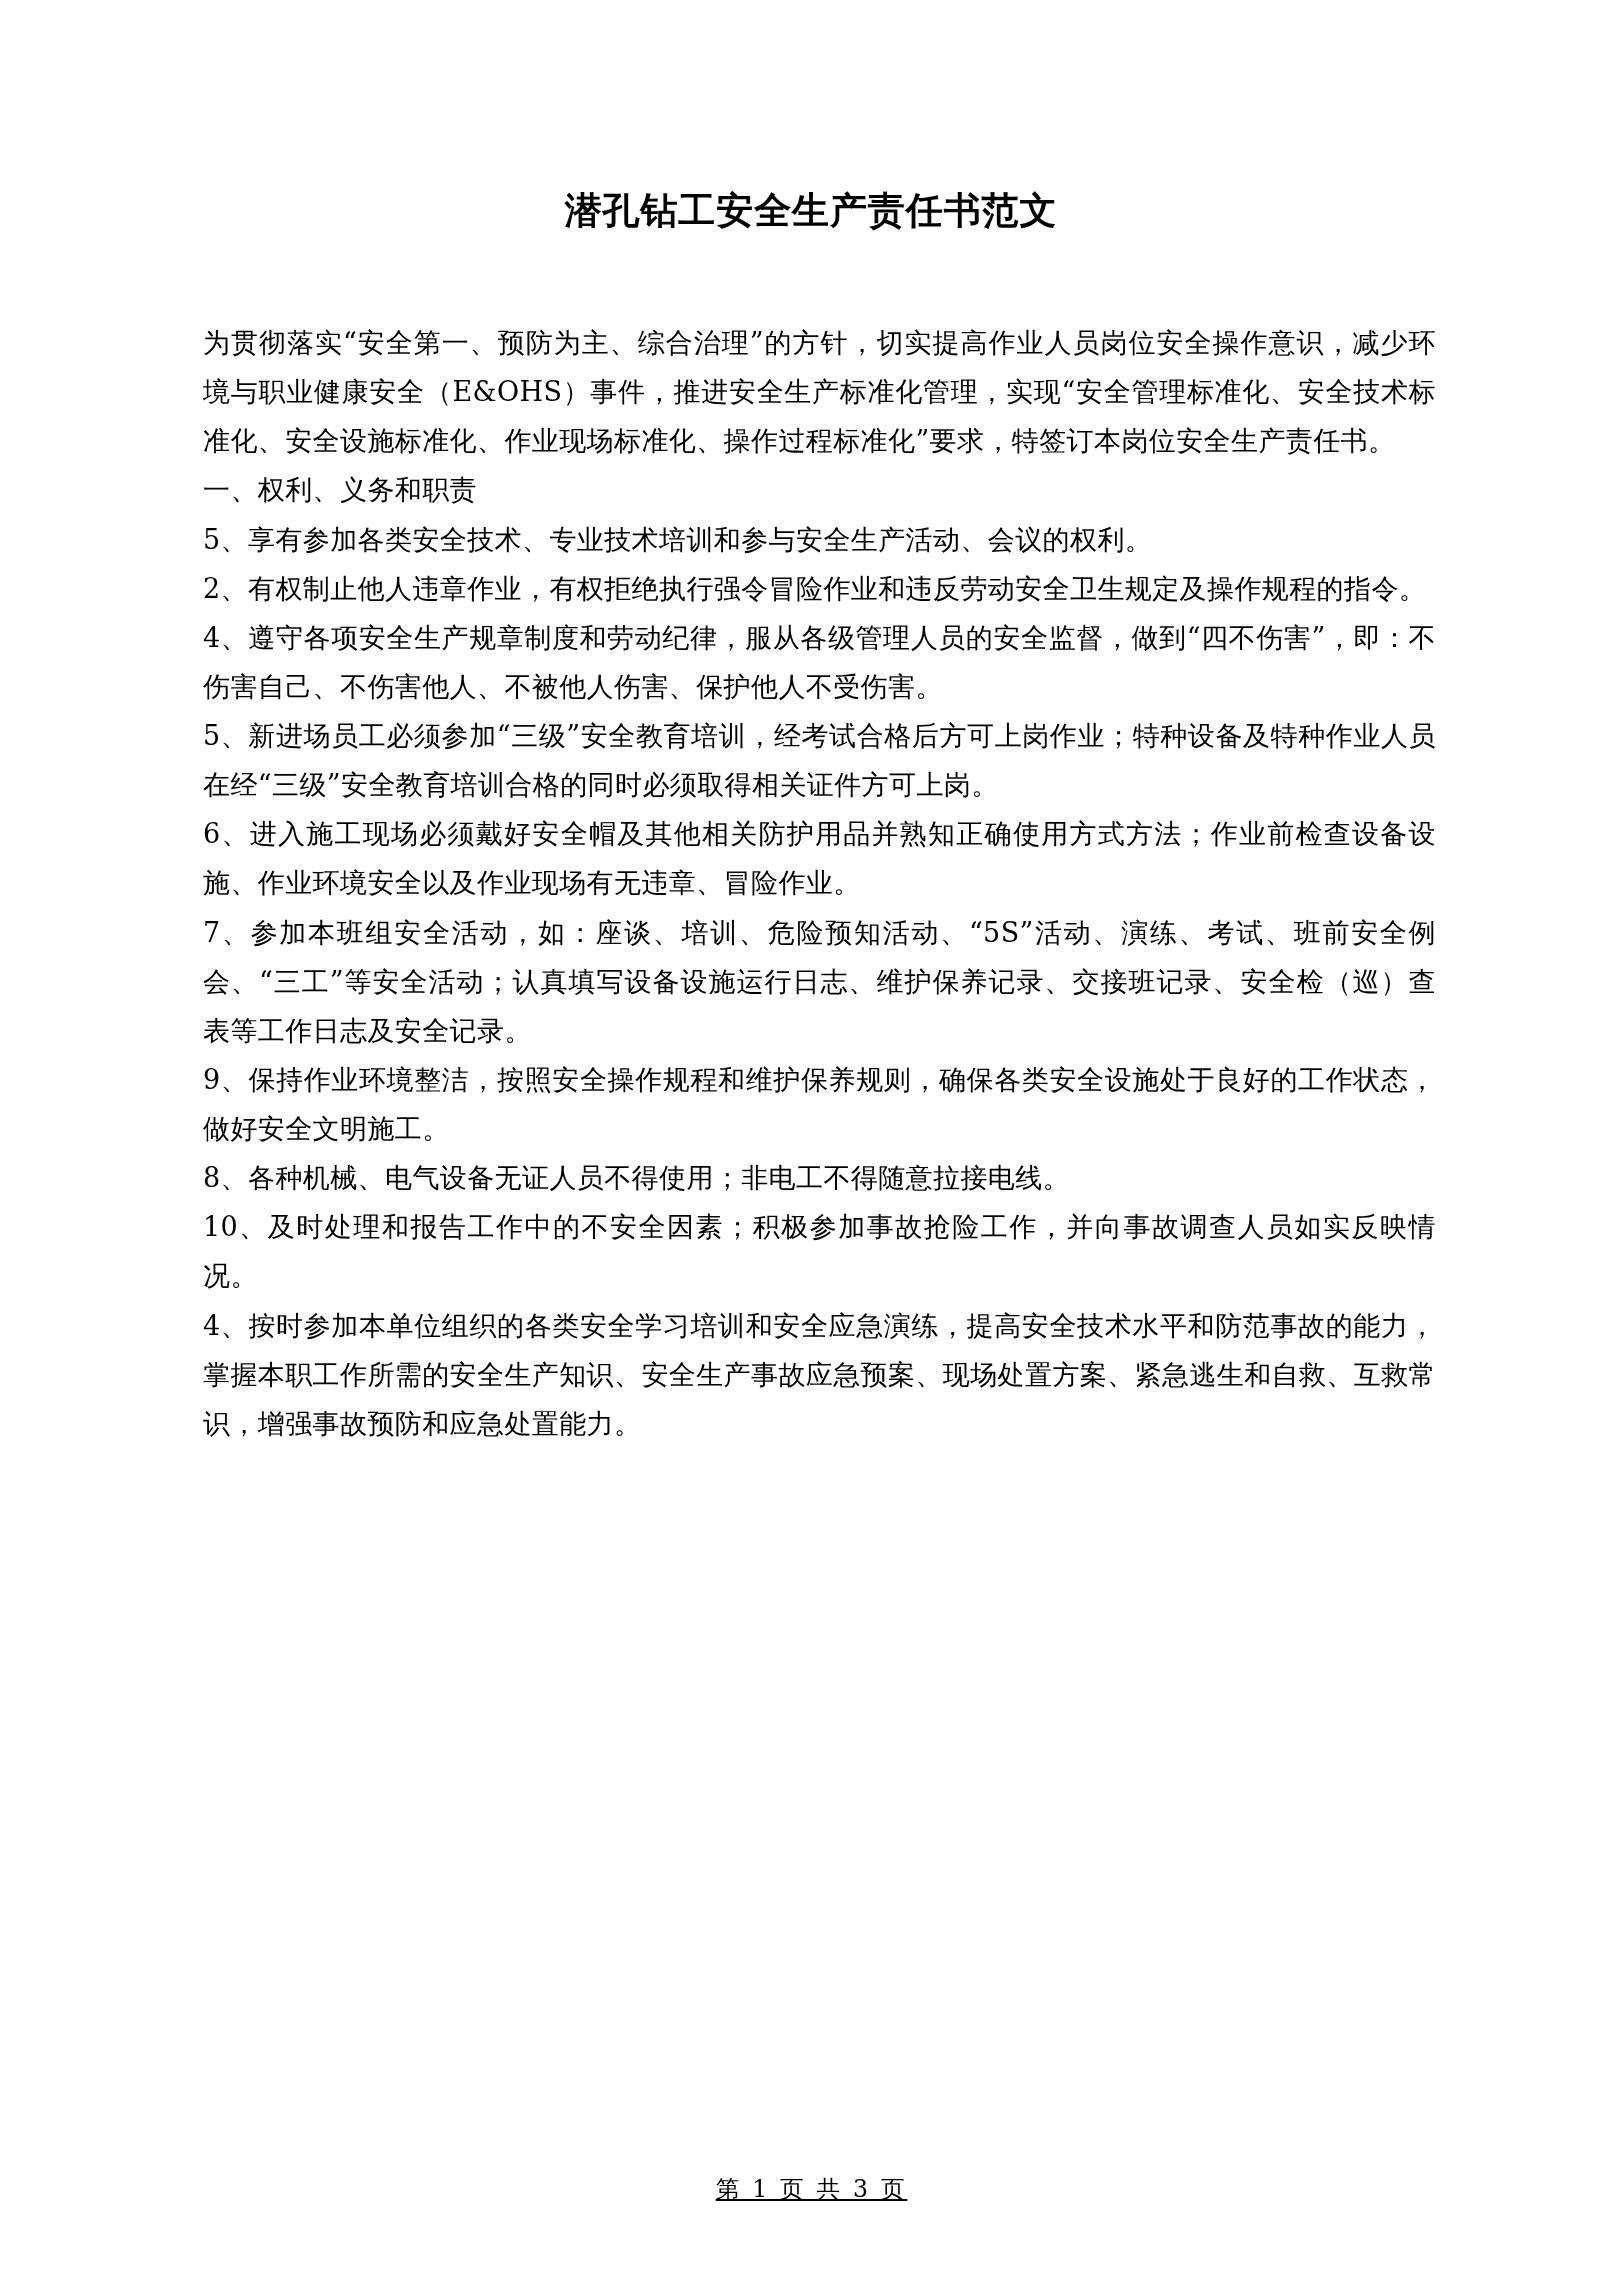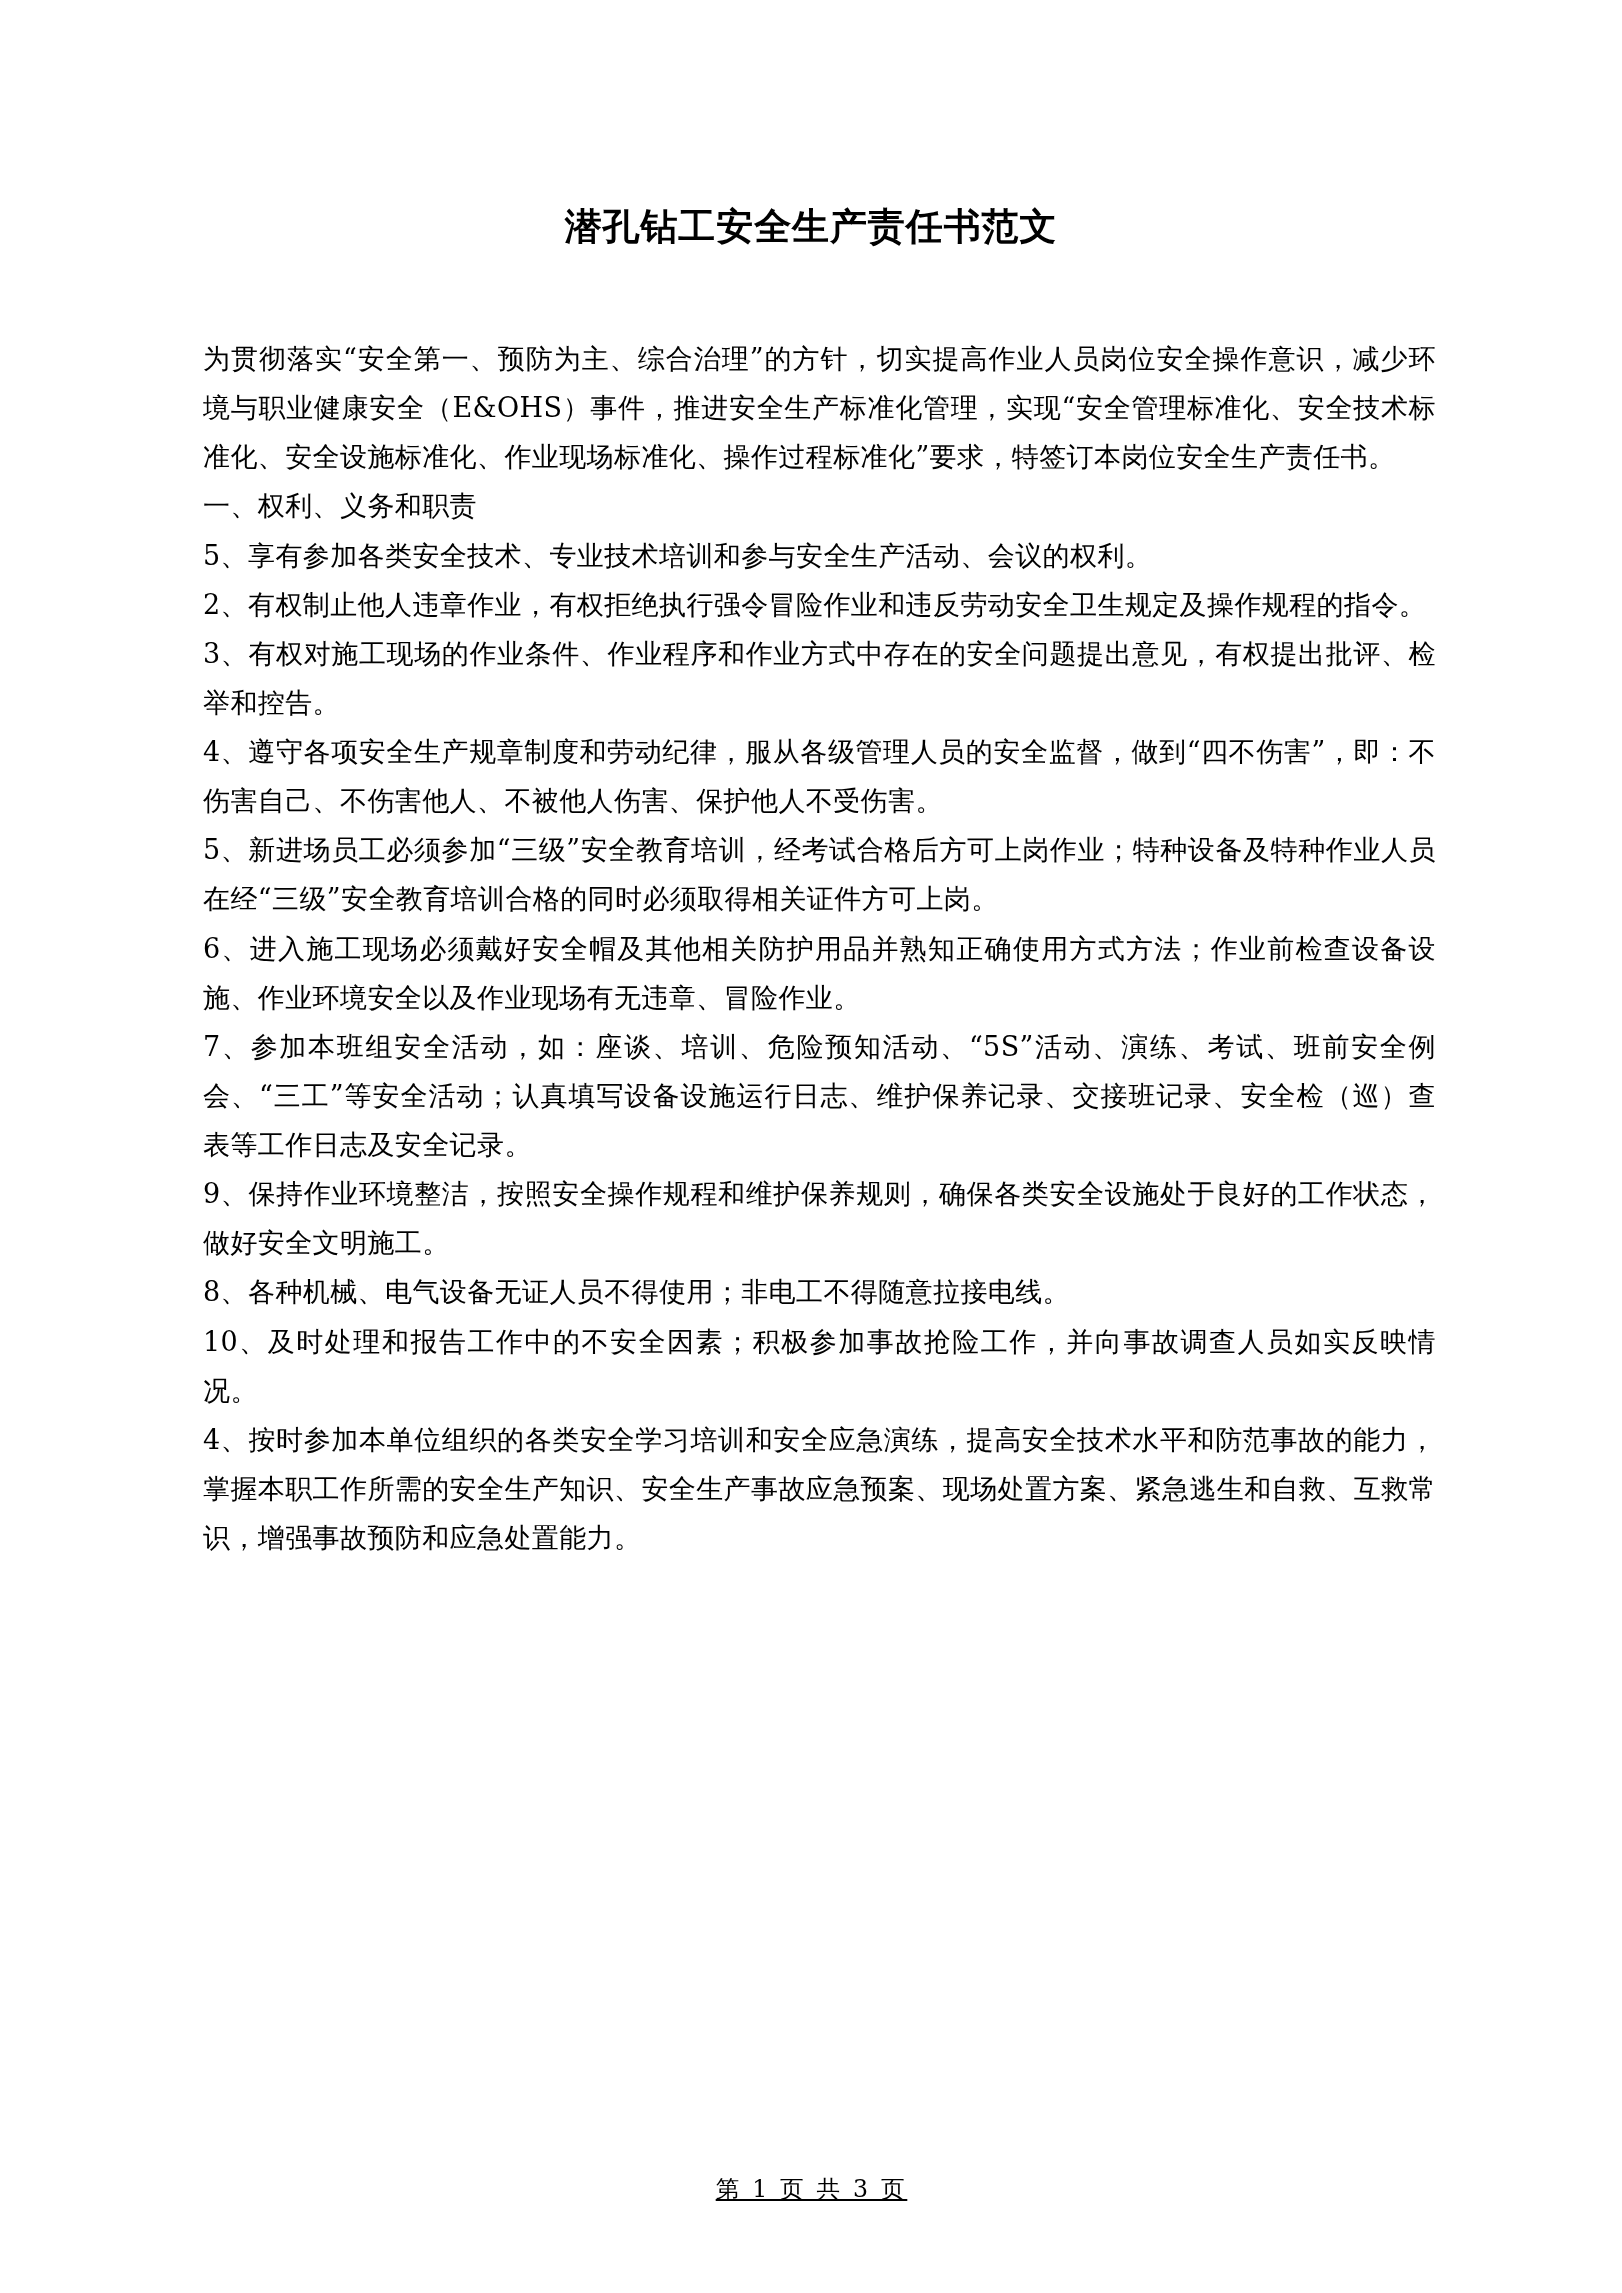--- a/index.html
+++ b/index.html
@@ -13,21 +13,21 @@
     height: 2294px;
     background: #ffffff;
     box-sizing: border-box;
     font-family: "DejaVu Serif", "Liberation Serif", serif;
     color: #000000;
     overflow: hidden;
   }
   .content {
     position: absolute;
     left: 186px;
-    top: 16px;
+    top: 0;
     width: 1250px;
   }
   .doc-title {
     margin: 0;
     padding-top: 186px;
     text-align: center;
     font-size: 37px;
     font-weight: bold;
     letter-spacing: 0.9px;
     font-family: "DejaVu Sans", "Liberation Sans", sans-serif;
@@ -61,21 +61,20 @@
 <body>
 
 <div class="page">
   <div class="content">
     <h1 class="doc-title">潜孔钻工安全生产责任书范文</h1>
     <div class="body-block">
       <p class="para">为贯彻落实“安全第一、预防为主、综合治理”的方针，切实提高作业人员岗位安全操作意识，减少环境与职业健康安全（E&amp;OHS）事件，推进安全生产标准化管理，实现“安全管理标准化、安全技术标准化、安全设施标准化、作业现场标准化、操作过程标准化”要求，特签订本岗位安全生产责任书。</p>
       <p class="para">一、权利、义务和职责</p>
       <p class="para">5、享有参加各类安全技术、专业技术培训和参与安全生产活动、会议的权利。</p>
       <p class="para">2、有权制止他人违章作业，有权拒绝执行强令冒险作业和违反劳动安全卫生规定及操作规程的指令。</p>
-      <p class="para">3、有权对施工现场的作业条件、作业程序和作业方式中存在的安全问题提出意见，有权提出批评、检举和控告。</p>
       <p class="para">4、遵守各项安全生产规章制度和劳动纪律，服从各级管理人员的安全监督，做到“四不伤害”，即：不伤害自己、不伤害他人、不被他人伤害、保护他人不受伤害。</p>
       <p class="para">5、新进场员工必须参加“三级”安全教育培训，经考试合格后方可上岗作业；特种设备及特种作业人员在经“三级”安全教育培训合格的同时必须取得相关证件方可上岗。</p>
       <p class="para">6、进入施工现场必须戴好安全帽及其他相关防护用品并熟知正确使用方式方法；作业前检查设备设施、作业环境安全以及作业现场有无违章、冒险作业。</p>
       <p class="para">7、参加本班组安全活动，如：座谈、培训、危险预知活动、“5S”活动、演练、考试、班前安全例会、“三工”等安全活动；认真填写设备设施运行日志、维护保养记录、交接班记录、安全检（巡）查表等工作日志及安全记录。</p>
       <p class="para">9、保持作业环境整洁，按照安全操作规程和维护保养规则，确保各类安全设施处于良好的工作状态，做好安全文明施工。</p>
       <p class="para">8、各种机械、电气设备无证人员不得使用；非电工不得随意拉接电线。</p>
       <p class="para">10、及时处理和报告工作中的不安全因素；积极参加事故抢险工作，并向事故调查人员如实反映情况。</p>
       <p class="para">4、按时参加本单位组织的各类安全学习培训和安全应急演练，提高安全技术水平和防范事故的能力，掌握本职工作所需的安全生产知识、安全生产事故应急预案、现场处置方案、紧急逃生和自救、互救常识，增强事故预防和应急处置能力。</p>
     </div>
   </div>

